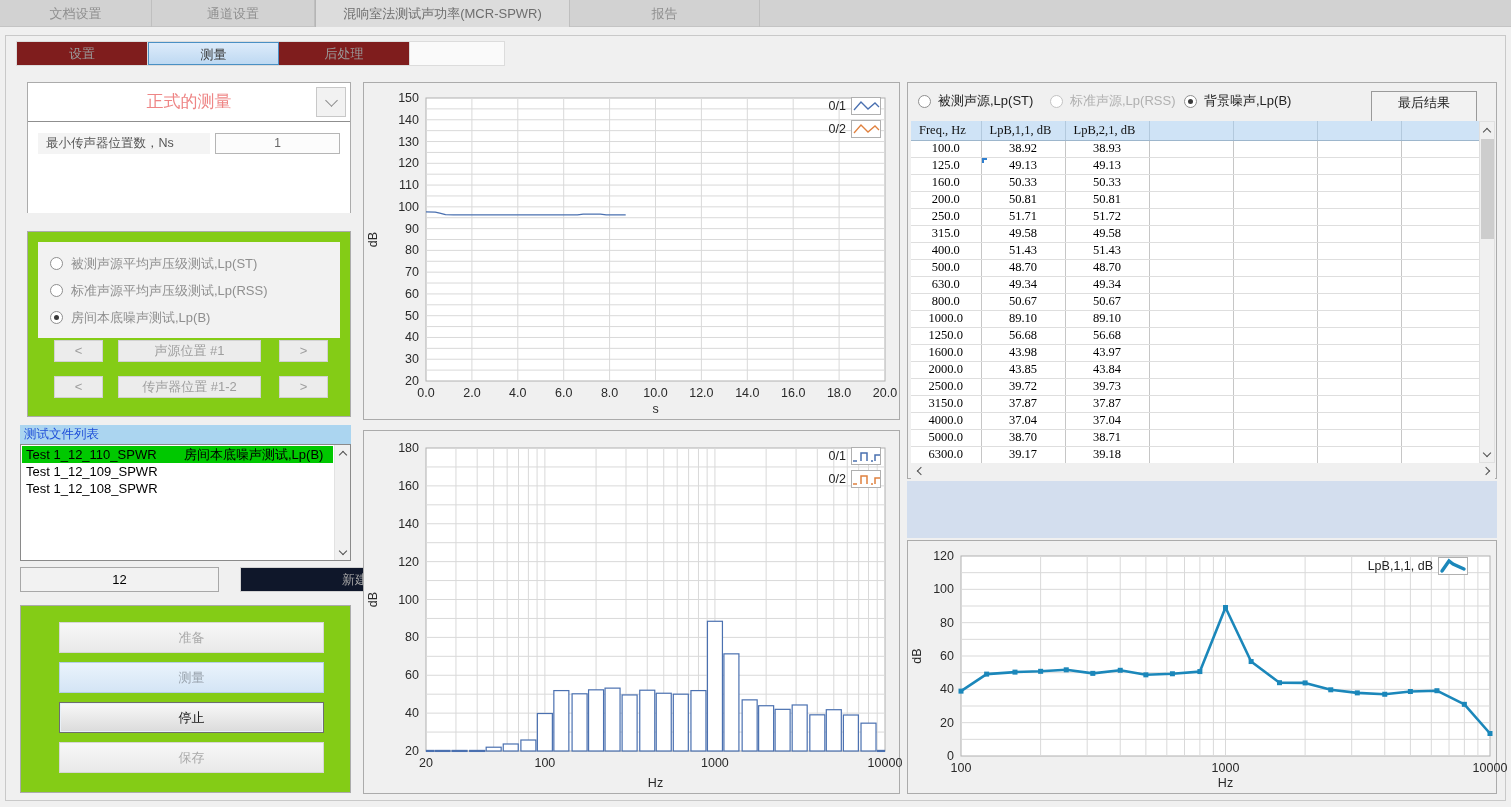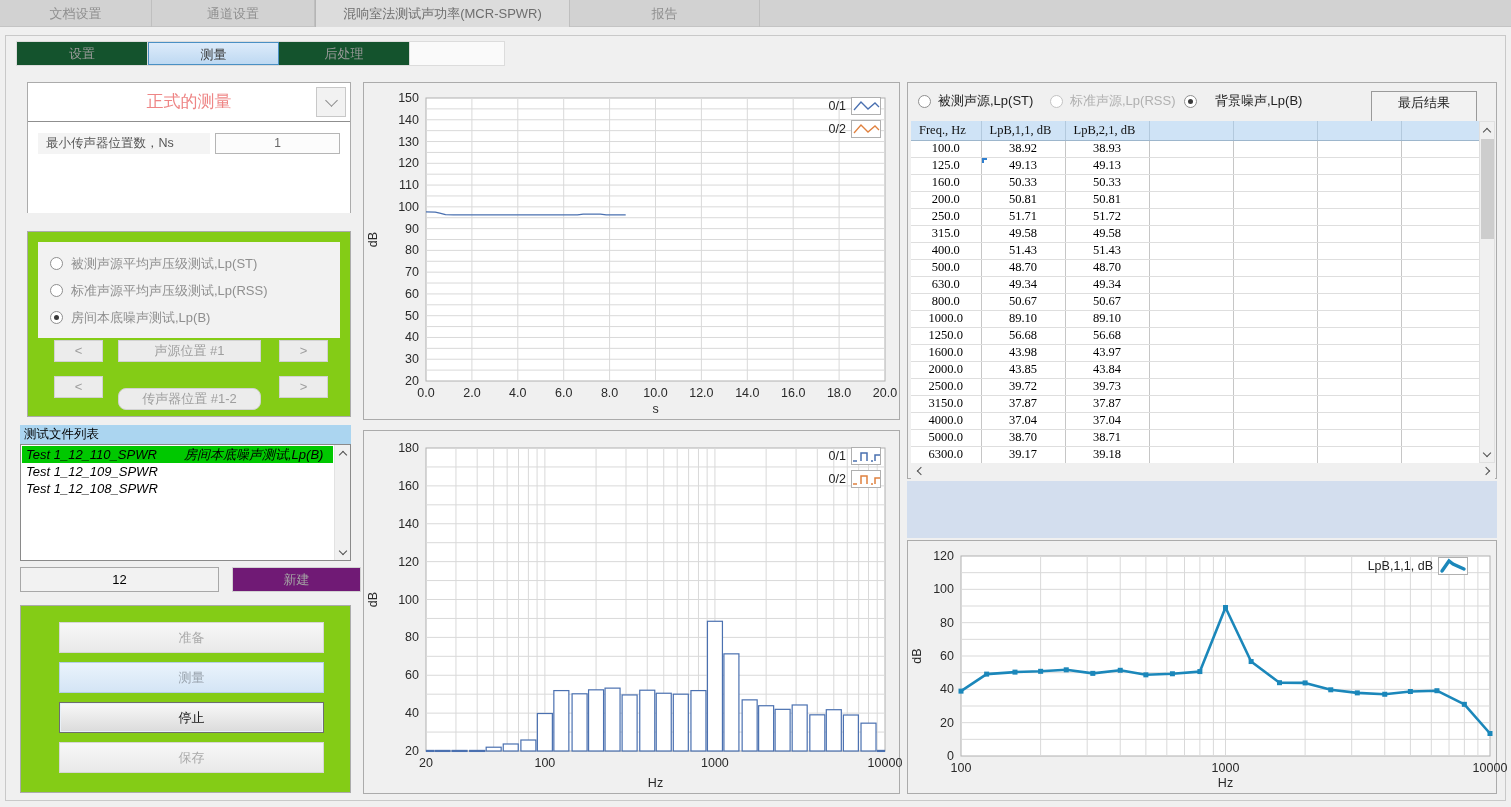--- a/index.html
+++ b/index.html
@@ -12,21 +12,21 @@
     color: #222;
     overflow: hidden;
   }
   
   .tabbar { position:absolute; left:0; top:0; width:1511px; height:27px; background:#d2d2d2; border-bottom:1px solid #c4c4c4; display:flex; }
   .tab { height:27px; line-height:27px; text-align:center; color:#8f8f8f; font-size:13px; border-right:1px solid #bfbfbf; cursor:default; }
   .tab.active { background:#dcdcdc; color:#6e6e6e; border-left:1px solid #b5b5b5; }
   .content-frame { position:absolute; left:5px; top:35px; width:1501px; height:766px; border:1px solid #c9c9c9; background:#f0f0f0; }
   
   .subtabs { position:absolute; left:16px; top:41px; width:489px; height:25px; background:#fafafa; border:1px solid #dcdcdc; display:flex; }
-  .subtab { width:131px; height:100%; line-height:23px; text-align:center; font-size:13px; color:#9a9a9a; background:#14532d; border-right:1px solid #dcdcdc; }
+  .subtab { width:131px; height:100%; line-height:23px; text-align:center; font-size:13px; color:#9a9a9a; background:#7f1d1d; border-right:1px solid #dcdcdc; }
   .subtab.active { background:linear-gradient(#ddebfa,#bed9f2); border:1px solid #4a90c4; color:#3a3a3a; }
   
   .panel { position:absolute; background:#f0f0f0; border:1px solid #ababab; }
   .whitebox { position:absolute; background:#84cc16; border:1px solid #ababab; }
   
   .mode-row { position:relative; height:38px; background:#fff; }
   .mode-value { display:block; text-align:center; line-height:38px; font-size:17px; }
   .dd-btn { position:absolute; right:4px; top:4px; width:30px; height:30px; background:#f2f2f2; border:1px solid #c8c8c8; display:flex; align-items:center; justify-content:center; }
   .params { border-top:1px solid #8f8f8f; padding:11px 10px 0 10px; height:92px; background:#fff; }
   .param-row { display:flex; height:21px; margin-bottom:5px; }
@@ -35,37 +35,37 @@
   
   .radio { display:inline-block; width:13px; height:13px; border-radius:50%; border:1px solid #8f8f8f; background:#fff; position:relative; flex:none; }
   .radio.sel::after { content:""; position:absolute; left:3px; top:3px; width:5px; height:5px; border-radius:50%; background:#3a3a3a; }
   .radio.dis { border-color:#c3c3c3; }
   .radio-group { position:absolute; left:10px; top:10px; width:302px; height:96px; background:#f2f2f2; padding:8px 0 0 12px; }
   .radio-row { display:flex; align-items:center; height:27px; color:#8f8f8f; font-size:13px; }
   .radio-row .radio { margin-right:8px; }
   
   .nav-btn { position:absolute; height:22px; background:#ececec; border:1px solid #d2d2d2; color:#9e9e9e; text-align:center; line-height:20px; font-size:13px; }
   
-  .filelist-title { position:absolute; left:20px; top:425px; width:331px; height:19px; background:#abd5f0; color:#000000; font-size:12.5px; line-height:19px; padding-left:4px; }
+  .filelist-title { position:absolute; left:20px; top:425px; width:331px; height:19px; background:#abd5f0; color:#1d4ed8; font-size:12.5px; line-height:19px; padding-left:4px; }
   .filelist { position:absolute; left:20px; top:444px; width:331px; height:117px; background:#fff; border:1px solid #8a8a8a; }
   .fl-items { position:absolute; left:1px; top:1px; right:17px; bottom:1px; overflow:hidden; font-size:13px; }
-  .fl-item { height:17px; line-height:17px; padding-left:4px; white-space:nowrap; color:#000;font-style:italic; }
+  .fl-item { height:17px; line-height:17px; padding-left:4px; white-space:nowrap; color:#000; }
   .fl-item.sel { background:#00c800; }
   .fl-name { display:inline-block; min-width:158px; }
   .scroll-v { position:absolute; right:0; top:0; bottom:0; width:16px; background:#f0f0f0; border-left:1px solid #e2e2e2; }
   .sc-arrow { position:absolute; width:16px; height:16px; display:flex; align-items:center; justify-content:center; }
   .chv { display:inline-block; width:6px; height:6px; border-right:1.6px solid #4f4f4f; border-bottom:1.6px solid #4f4f4f; }
   .chv.up { transform:rotate(-135deg); margin-top:3px; }
   .chv.down { transform:rotate(45deg); margin-top:-3px; }
   .chv.left { transform:rotate(135deg); margin-left:3px; }
   .chv.right { transform:rotate(-45deg); margin-left:-3px; }
   .chv.big { width:9px; height:9px; border-color:#8a8a8a; }
   
   .counter-btn { position:absolute; left:20px; top:567px; width:199px; height:25px; background:#f2f2f2; border:1px solid #a8a8a8; text-align:center; line-height:23px; color:#000; font-size:13px; }
-  .new-btn { position:absolute; left:232px; top:567px; width:129px; height:25px; background:#701a75; border:1px solid #d2d2d2; text-align:center; line-height:23px; color:#a4a4a4; font-size:13px; }
+  .new-btn { position:absolute; left:240px; top:567px; width:129px; height:25px; background:#0f172a; border:1px solid #d2d2d2; text-align:right; line-height:23px; color:#a4a4a4; font-size:13px; }
   
   .abtn { position:absolute; left:38px; width:265px; height:31px; text-align:center; font-size:13px; line-height:29px; }
   .abtn.disabled { background:linear-gradient(#f7f7f7,#e9e9e9); border:1px solid #d6d6d6; color:#ababab; }
   .abtn.highlight { background:linear-gradient(#eaf3fc,#d4e5f5); border:1px solid #b4cfe8; color:#9aa4ae; }
   .abtn.default { background:linear-gradient(#f8f8f8,#dbdbdb); border:1px solid #6e6e6e; box-shadow:inset 0 0 0 1px #e8f0f8; color:#111; }
   
   .rp-radio-row { position:absolute; display:flex; align-items:center; font-size:13px; }
   .last-result { position:absolute; width:106px; height:32px; background:#f2f2f2; border:1px solid #9a9a9a; text-align:center; line-height:21px; color:#222; font-size:13px; }
   
   .dtable-wrap { position:absolute; left:3px; top:38px; width:568px; height:342px; background:#fff; overflow:hidden; }
@@ -130,21 +130,21 @@
       <div class="radio-row">
         <span class="radio sel"></span>
         <span>房间本底噪声测试,Lp(B)</span>
       </div>
     </div>
   <div id="posRows">
       <div class="nav-btn" style="left: 26px; top: 108px; width: 49px;">&lt;</div>
       <div class="nav-btn" style="left: 90px; top: 108px; width: 143px;">声源位置 #1</div>
       <div class="nav-btn" style="left: 251px; top: 108px; width: 49px;">&gt;</div>
       <div class="nav-btn" style="left: 26px; top: 144px; width: 49px;">&lt;</div>
-      <div class="nav-btn" style="left: 90px; top: 156px; width: 143px; border-radius: 8px;">传声器位置 #1-2</div>
+      <div class="nav-btn" style="left: 90px; top: 144px; width: 143px;">传声器位置 #1-2</div>
       <div class="nav-btn" style="left: 251px; top: 144px; width: 49px;">&gt;</div>
     </div>
 </div>
 
 <div class="filelist-title">测试文件列表</div>
 <div class="filelist">
   <div class="fl-items" id="fileItems">
       <div class="fl-item sel"><span class="fl-name">Test 1_12_110_SPWR</span><span>房间本底噪声测试,Lp(B)</span></div>
       <div class="fl-item"><span class="fl-name">Test 1_12_109_SPWR</span></div>
       <div class="fl-item"><span class="fl-name">Test 1_12_108_SPWR</span></div>
@@ -366,21 +366,21 @@
       <div class="rp-radio-row" style="left: 10px; top: 9px;">
         <span class="radio"></span>
         <span style="margin-left: 7px; color: rgb(34, 34, 34);">被测声源,Lp(ST)</span>
       </div>
       <div class="rp-radio-row" style="left: 142px; top: 9px;">
         <span class="radio dis"></span>
         <span style="margin-left: 7px; color: rgb(176, 176, 176);">标准声源,Lp(RSS)</span>
       </div>
       <div class="rp-radio-row" style="left: 276px; top: 9px;">
         <span class="radio sel"></span>
-        <span style="margin-left: 18px; color: rgb(34, 34, 34);">背景噪声,Lp(B)</span>
+        <span style="margin-left: 7px; color: rgb(34, 34, 34);">背景噪声,Lp(B)</span>
       </div>
     </div>
   <div class="last-result" style="right:19px;top:8px;">最后结果</div>
   <div class="dtable-wrap">
     <table class="dtable" id="dataTable">
         <colgroup>
           <col style="width: 70px;">
           <col style="width: 84px;">
           <col style="width: 84px;">
           <col style="width: 84px;">

